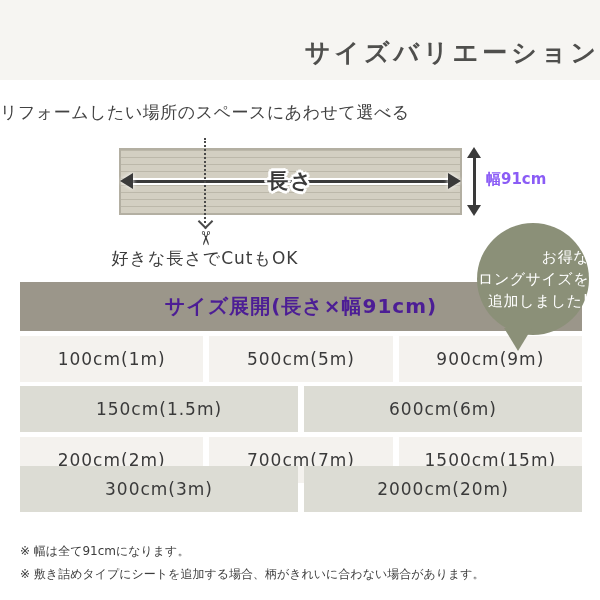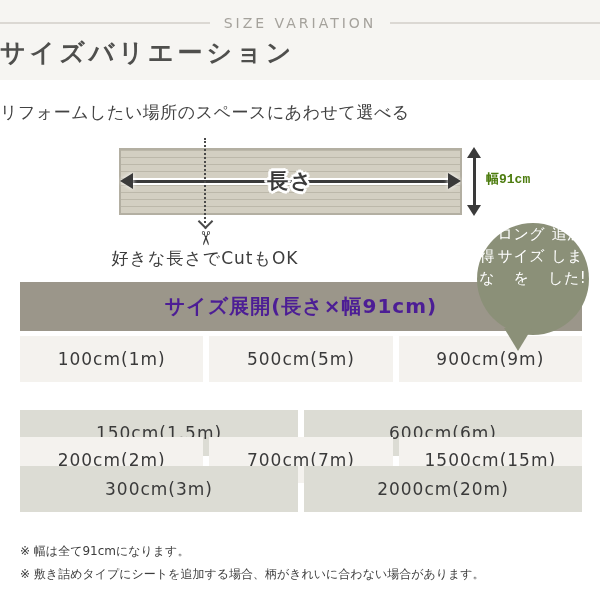--- a/index.html
+++ b/index.html
@@ -7,21 +7,21 @@
     position:relative;width:600px;height:600px;overflow:hidden;
     background:#ffffff;
     font-family:"DejaVu Sans","Liberation Sans",sans-serif;
     color:#3a3a3a;
   }
   
   .top-section{position:absolute;left:0;top:0;width:600px;height:80px;background:#f6f5f2;}
   .eyebrow-row{position:absolute;left:0;top:15px;width:600px;display:flex;align-items:center;}
   .eyebrow-line{flex:1;height:2px;background:#dbd8d3;}
   .eyebrow-text{padding:0 14px;font-size:14px;letter-spacing:3px;color:#a5a29c;white-space:nowrap;}
-  .main-title{position:absolute;left:0;top:36px;width:600px;text-align:left;
+  .main-title{position:absolute;left:0;top:36px;width:600px;text-align:right;
     font-size:25px;font-weight:bold;letter-spacing:4px;color:#4f4f4d;}
   
   .lead-text{position:absolute;left:0;top:101px;width:540px;
     font-size:17px;color:#424242;letter-spacing:0.5px;}
   
   .plank{position:absolute;left:119px;top:148px;width:343px;height:67px;
     border:2px solid #b3afa2;box-sizing:border-box;
     background:repeating-linear-gradient(to bottom,#bcb8aa 0 1px,#d3cfc2 1px 7px);}
   .h-shaft{position:absolute;left:128px;top:180px;width:325px;height:3px;background:#3a3a3a;
     box-shadow:0 0 0 2px #ffffff;}
@@ -30,61 +30,56 @@
   .h-head.left{left:120px;top:173px;border-right:13px solid #3a3a3a;}
   .h-head.right{left:448px;top:173px;border-left:13px solid #3a3a3a;}
   .length-label{position:absolute;left:119px;top:167px;width:343px;text-align:center;
     font-size:21px;font-weight:bold;color:#3a3a3a;letter-spacing:2px;
     text-shadow:-2px -2px 0 #fff,2px -2px 0 #fff,-2px 2px 0 #fff,2px 2px 0 #fff,
       -3px 0 0 #fff,3px 0 0 #fff,0 -3px 0 #fff,0 3px 0 #fff;}
   .v-shaft{position:absolute;left:473px;top:154px;width:3px;height:55px;background:#3a3a3a;}
   .v-head{position:absolute;width:0;height:0;border-left:7px solid transparent;border-right:7px solid transparent;}
   .v-head.up{left:467px;top:147px;border-bottom:11px solid #3a3a3a;}
   .v-head.down{left:467px;top:205px;border-top:11px solid #3a3a3a;}
-  .width-label{position:absolute;left:486px;top:170px;font-size:13px;font-weight:bold;color:#4d7c0f;font-family:Liberation Mono, monospace;}
+  .width-label{position:absolute;left:486px;top:170px;font-size:15px;font-weight:bold;color:#8b5cf6;}
   .cut-line{position:absolute;left:204px;top:138px;height:85px;width:0;border-left:2px dotted #4a4a4a;}
   .cut-chevron{position:absolute;left:200px;top:216px;width:9px;height:9px;
     border-left:2px solid #4a4a4a;border-bottom:2px solid #4a4a4a;transform:rotate(-45deg);}
   .scissors{position:absolute;left:194px;top:226px;width:24px;height:24px;
     font-size:19px;line-height:24px;text-align:center;color:#3a3a3a;
     transform:rotate(90deg);}
   .cut-note{position:absolute;left:55px;top:247px;width:300px;text-align:center;
     font-size:17px;color:#3c3c3c;letter-spacing:1px;}
   
   .badge{position:absolute;left:477px;top:223px;width:112px;height:112px;border-radius:50%;
     background:#8b9078;color:#ffffff;z-index:6;
-    display:flex;flex-direction:row;align-items:flex-start;justify-content:center;
+    display:flex;flex-direction:column;align-items:flex-end;justify-content:center;
     font-size:15px;line-height:22px;text-align:center;letter-spacing:0.5px;}
   .badge-tail{position:absolute;left:504px;top:328px;width:0;height:0;z-index:6;
     border-left:14px solid transparent;border-right:14px solid transparent;
     border-top:23px solid #8b9078;}
   
   .table-header{position:absolute;left:20px;top:282px;width:562px;height:49px;
     background:#9b968a;color:#4c1d95;display:flex;align-items:center;justify-content:center;
     font-size:20px;font-weight:bold;letter-spacing:1px;}
   .size-row{position:absolute;left:20px;width:562px;height:46px;display:flex;gap:6px;}
-  .size-row.r0{top:336px;} .size-row.r1{top:386px;margin-top:24px;} .size-row.r2{top:437px;} .size-row.r3{top:466px;}
+  .size-row.r0{top:336px;} .size-row.r1{top:386px;} .size-row.r2{top:437px;} .size-row.r3{top:466px;}
   .size-cell{flex:1;display:flex;align-items:center;justify-content:center;
     font-size:17px;color:#3a3a3a;letter-spacing:1px;}
   .size-row.light .size-cell{background:#f4f2ee;}
   .size-row.dark  .size-cell{background:#dcdcd4;}
   
   .notes{position:absolute;left:20px;top:540px;width:562px;font-size:12px;line-height:23px;color:#3c3c3c;}
 </style>
 </head>
 <body>
 
 <div class="page">
 
   <div class="top-section">
-    <div class="eyebrow-row">
-      <div class="eyebrow-line"></div>
-      <div class="eyebrow-text">SIZE VARIATION</div>
-      <div class="eyebrow-line"></div>
-    </div>
     <div class="main-title">サイズバリエーション</div>
   </div>
 
   <div class="lead-text">リフォームしたい場所のスペースにあわせて選べる</div>
 
   <div class="plank"></div>
   <div class="h-shaft"></div>
   <div class="h-head left"></div>
   <div class="h-head right"></div>
   <div class="length-label">長さ</div>

